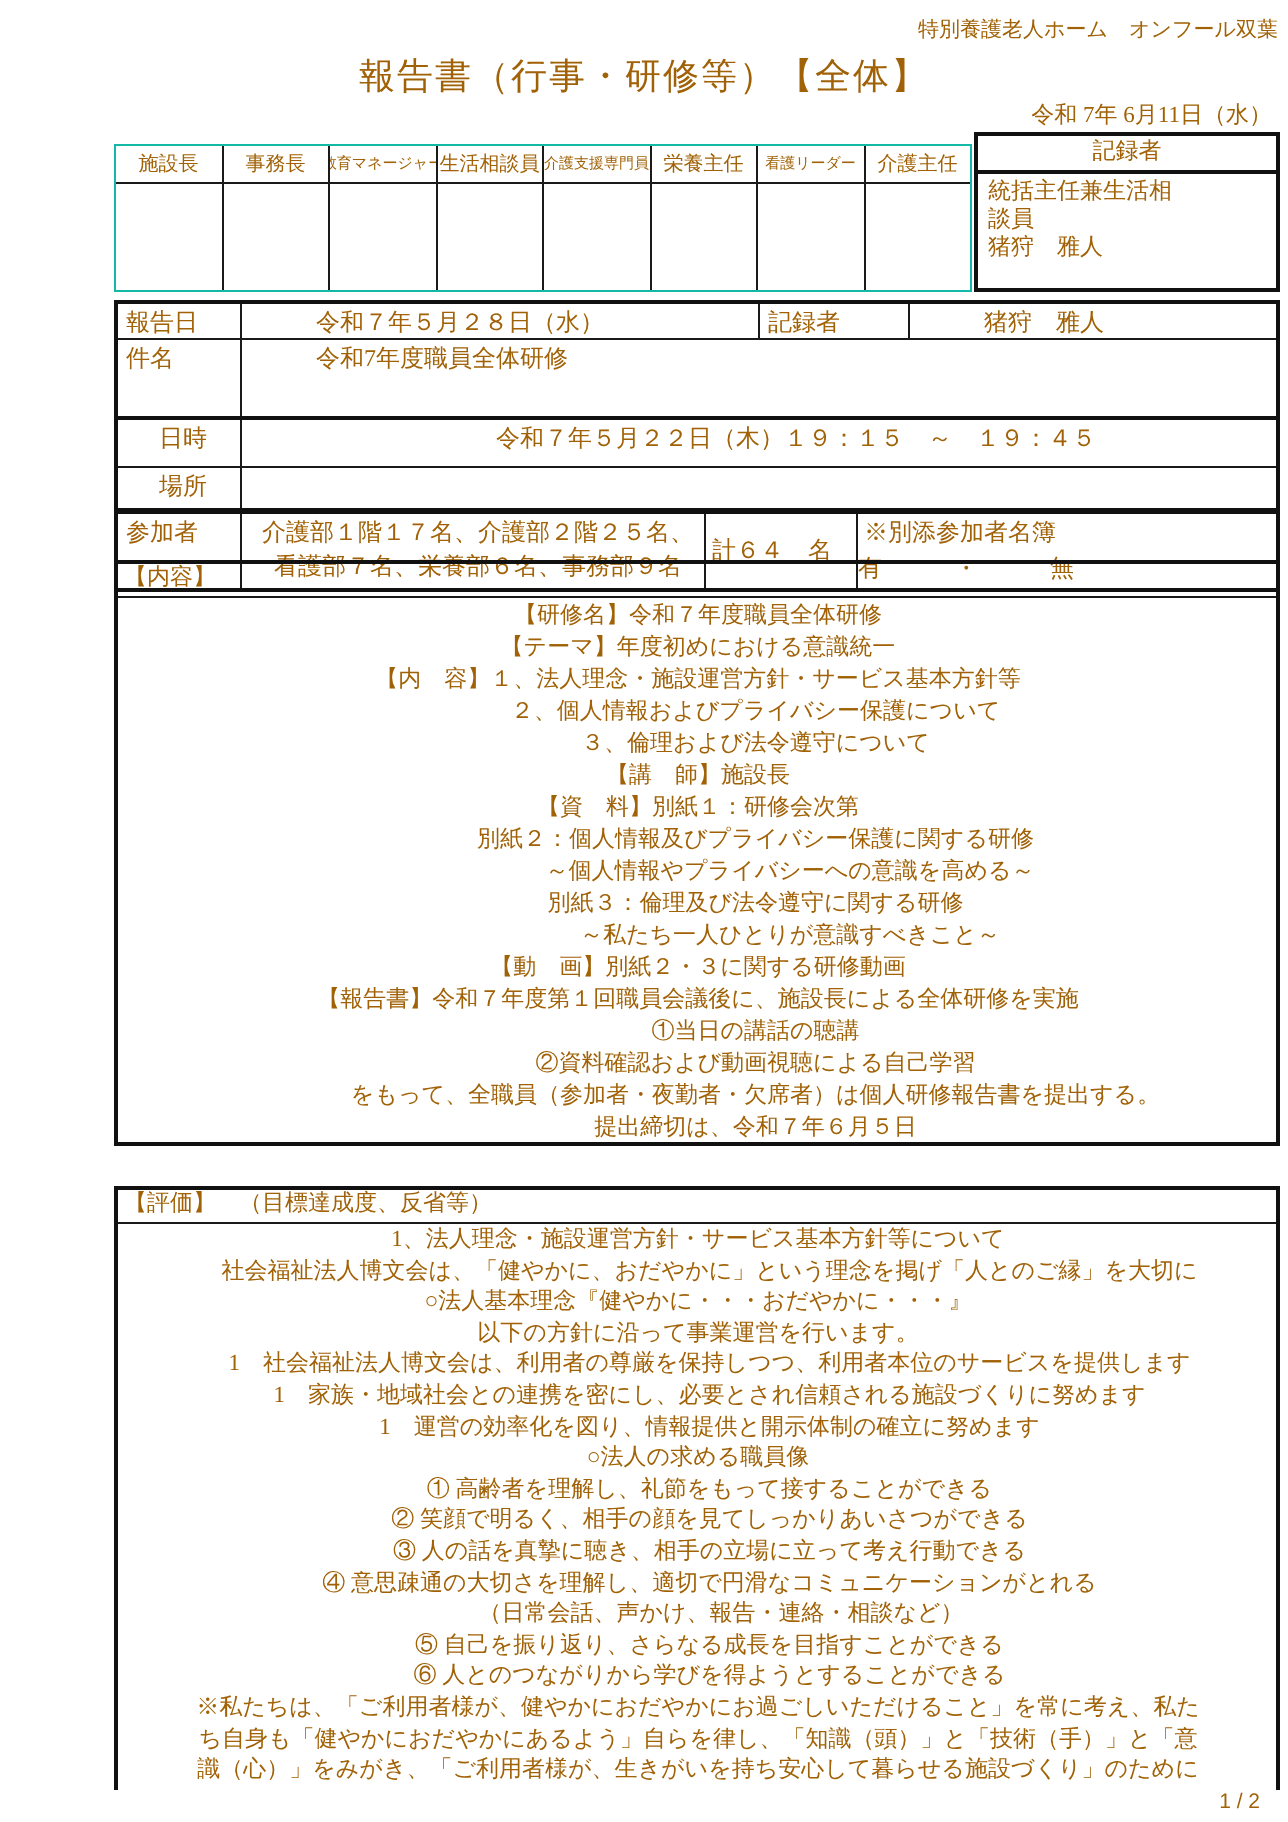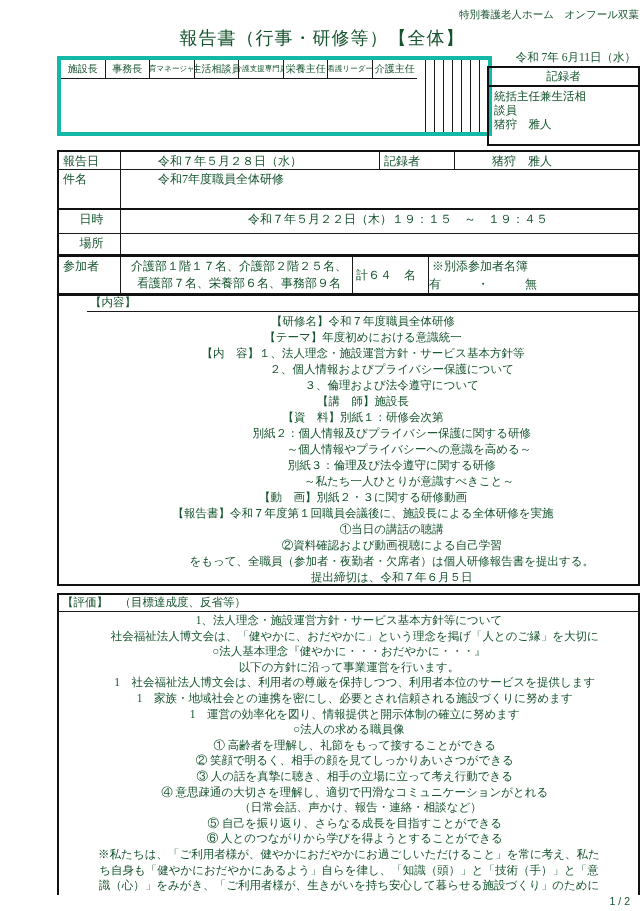--- a/index.html
+++ b/index.html
@@ -1,30 +1,30 @@
 <!DOCTYPE html>
 <html><head>
 <meta charset="utf-8">
 <style>
   html,body { margin:0; padding:0; background:#e8e8e8; }
   .page {
     position:relative; width:644px; height:911px; margin:0 auto;
     background:#ffffff; overflow:hidden;
     font-family:"Liberation Serif","DejaVu Serif",serif;
-    color:#14532d;
+    color:#a16207;
   }
   .abs { position:absolute; }
 
   
   .org-line  { top:8px; right:5px; font-size:10.5px; }
   .doc-title { top:26px; left:0; width:100%; text-align:center; font-size:18px; letter-spacing:1px; }
   .doc-date  { top:50px; right:8px; font-size:11.5px; }
 
   
-  .ap-table { left:57px; top:56px; width:427px; height:72px; border:4px solid #14b8a6; display:flex; }
+  .ap-table { left:57px; top:72px; width:427px; height:72px; border:1px solid #14b8a6; display:flex; flex-direction:column; }
   .ap-row   { display:flex; }
   .ap-head-row { height:18px; border-bottom:1px solid #1a1a1a; }
   .ap-body-row { flex:1; }
   .ap-cell  { flex:1; border-right:1px solid #1a1a1a; overflow:hidden; display:flex; align-items:center; justify-content:center; }
   .ap-cell:last-child { border-right:none; }
   .ap-head  { font-size:10px; white-space:nowrap; }
   .ap-head.tight { font-size:7.5px; }
 
   
   .rec-box  { left:487px; top:66px; width:153px; height:80px; border:2px solid #111; box-sizing:border-box; }
@@ -51,21 +51,21 @@
   .p-val   { width:226px; border-right:1px solid #1a1a1a; padding:1px 0 0 5px; font-size:12px; line-height:17px; }
   .p-total { width:76px; border-right:1px solid #1a1a1a; display:flex; align-items:center; padding-left:3px; box-sizing:border-box; font-size:12px; }
   .p-roster{ flex:1; position:relative; font-size:12px; }
   .p-note  { padding:1px 0 0 3px; }
   .p-choice{ position:absolute; bottom:1px; left:0; width:100%; text-align:left; letter-spacing:12px; }
 
   
   .sec { left:57px; width:583px; border:2px solid #111; box-sizing:border-box; }
   .sec-head { height:16px; border-bottom:1px solid #1a1a1a; font-size:11.5px; line-height:15px; padding-left:3px; }
   .sec-body { padding:1px 3px 0 4px; }
-  .content-sec { top:293px; height:293px;padding-left:28px; }
+  .content-sec { top:280px; height:293px; }
   .content-sec .doc-line { font-size:11.5px; line-height:16px; }
   .eval-sec { top:593px; height:302px; border-bottom:none; }
   .eval-sec .doc-line { font-size:11.5px; line-height:15.6px; }
   .doc-line { white-space:pre-wrap;text-align:center; }
 
   .page-num { top:895px; right:14px; font-size:10.5px; font-family:"Liberation Sans",sans-serif; }
 </style>
 </head>
 <body>
 

